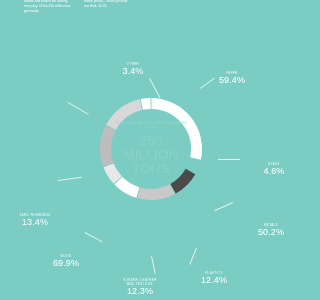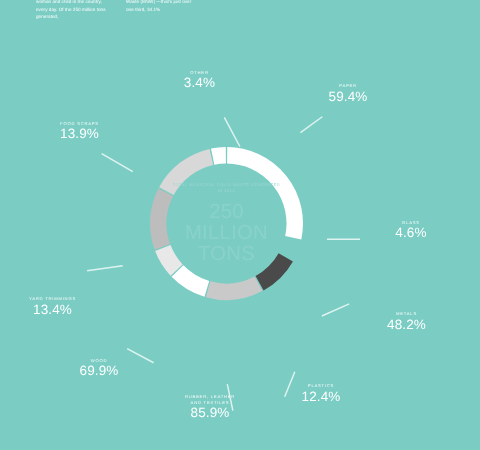--- a/index.html
+++ b/index.html
@@ -38,21 +38,21 @@
     text-align:center;font-weight:300;letter-spacing:.2px;
   }
 
   
   .lab{position:absolute;color:#ffffff;}
   .lab .name{
     font-size:2.8px;letter-spacing:.5px;text-transform:uppercase;
     line-height:1.5;opacity:.95;white-space:pre-line;
   }
   .lab .pct{font-size:9px;line-height:1.12;font-weight:300;letter-spacing:.1px;}
-  .lab.c{text-align:center;}
+  .lab.c{text-align:center;margin-top:16px;}
 
   
   .leader{position:absolute;background:#ffffff;opacity:.75;height:1px;
           transform-origin:0 0;}
 </style>
 </head>
 <body>
 
 <div class="stage">
 
@@ -108,42 +108,38 @@
     <div class="pct">59.4%</div>
   </div>
 
   <div class="lab c" style="left:252px;top:146px;width:44px;">
     <div class="name">Glass</div>
     <div class="pct">4.6%</div>
   </div>
 
   <div class="lab c" style="left:248px;top:207px;width:46px;">
     <div class="name">Metals</div>
-    <div class="pct">48.2%</div>
+    <div class="pct">50.2%</div>
   </div>
 
   <div class="lab c" style="left:188px;top:255px;width:52px;">
     <div class="name">Plastics</div>
     <div class="pct">12.4%</div>
   </div>
 
   <div class="lab c" style="left:104px;top:262px;width:72px;">
     <div class="name">Rubber, Leather
 and Textiles</div>
-    <div class="pct">85.9%</div>
+    <div class="pct">12.3%</div>
   </div>
 
   <div class="lab c" style="left:42px;top:238px;width:48px;">
     <div class="name">Wood</div>
     <div class="pct">69.9%</div>
   </div>
 
   <div class="lab c" style="left:4px;top:197px;width:62px;">
     <div class="name">Yard Trimmings</div>
     <div class="pct">13.4%</div>
   </div>
 
-  <div class="lab c" style="left:22px;top:80px;width:62px;">
-    <div class="name">Food Scraps</div>
-    <div class="pct">13.9%</div>
-  </div>
 
 </div>
 
 </body></html>

